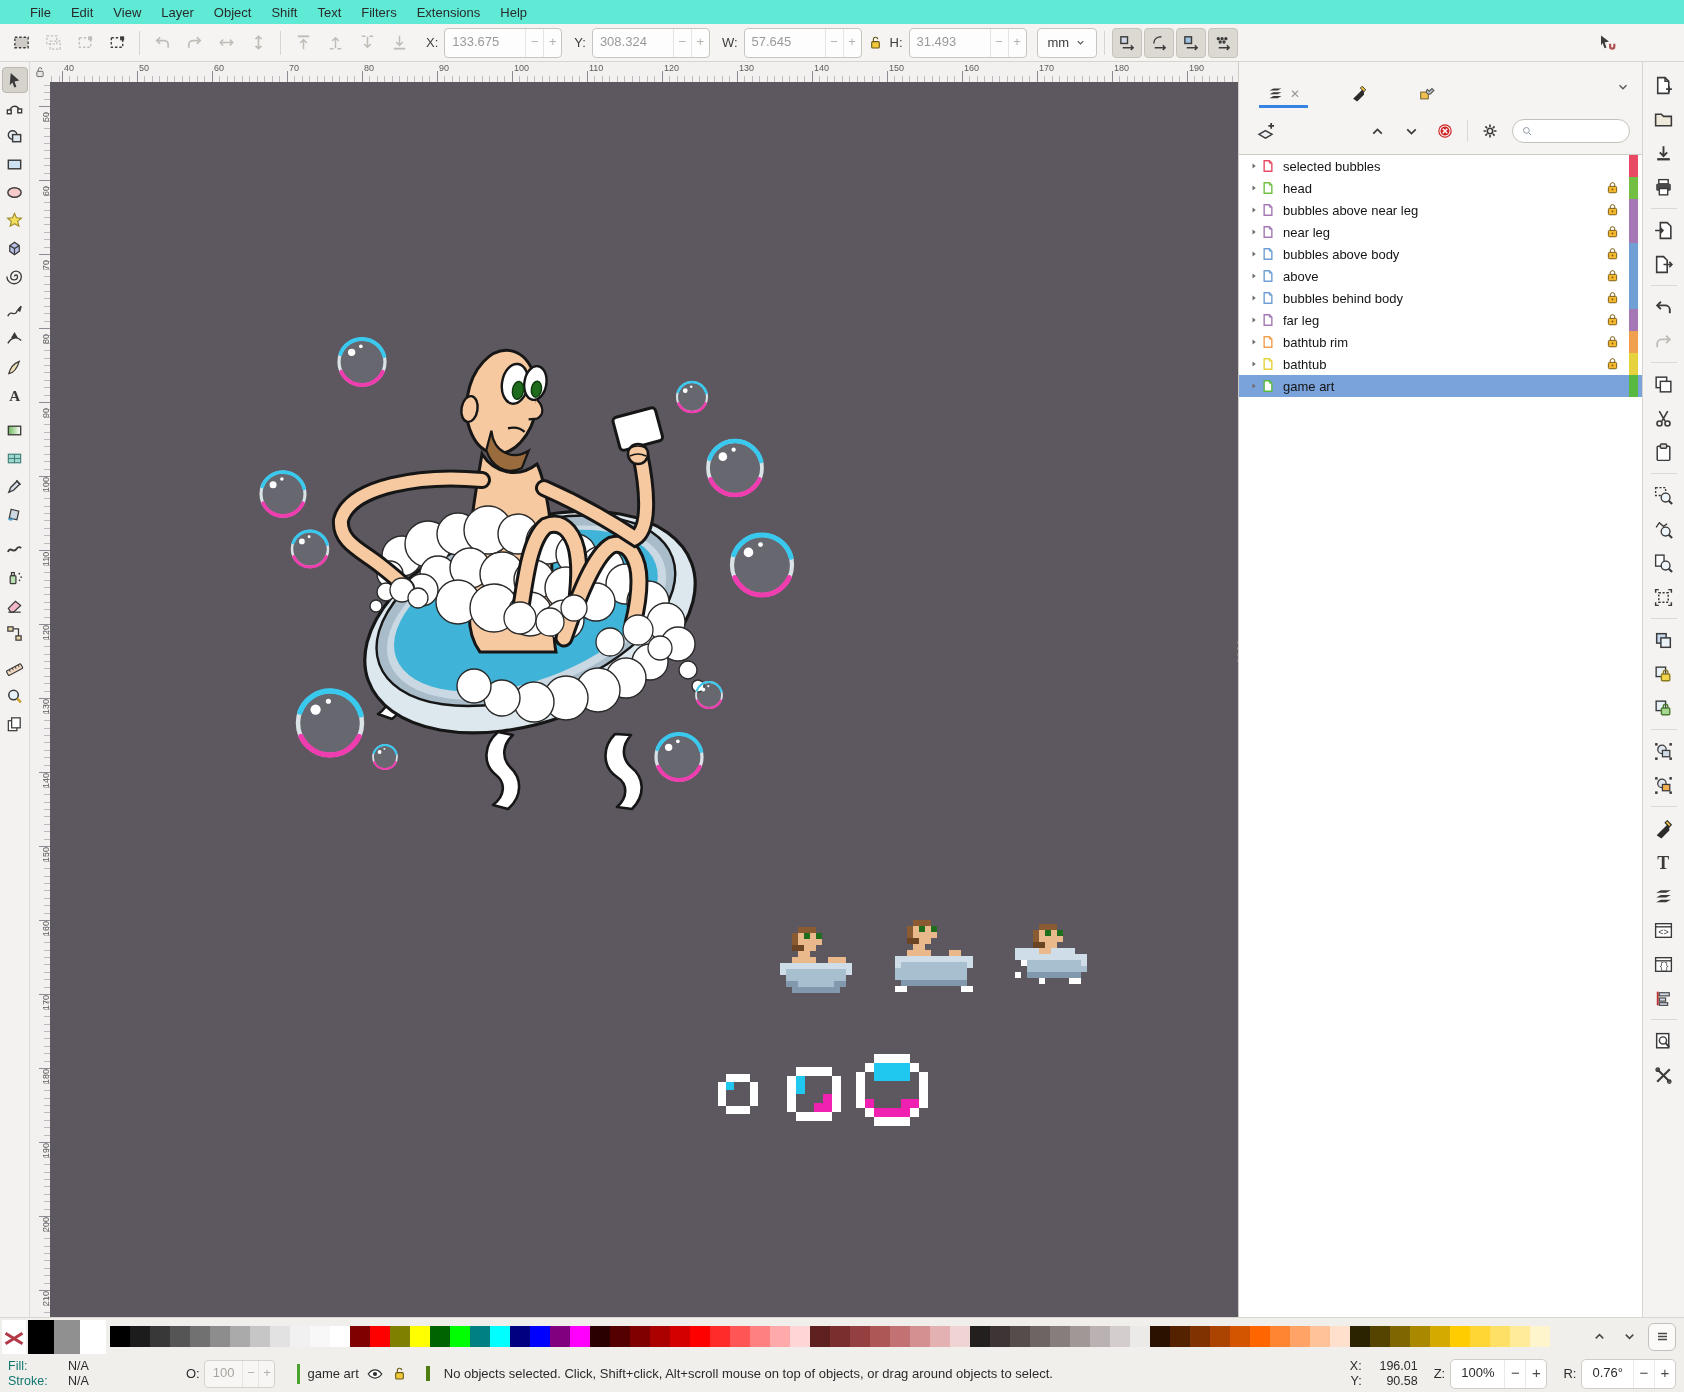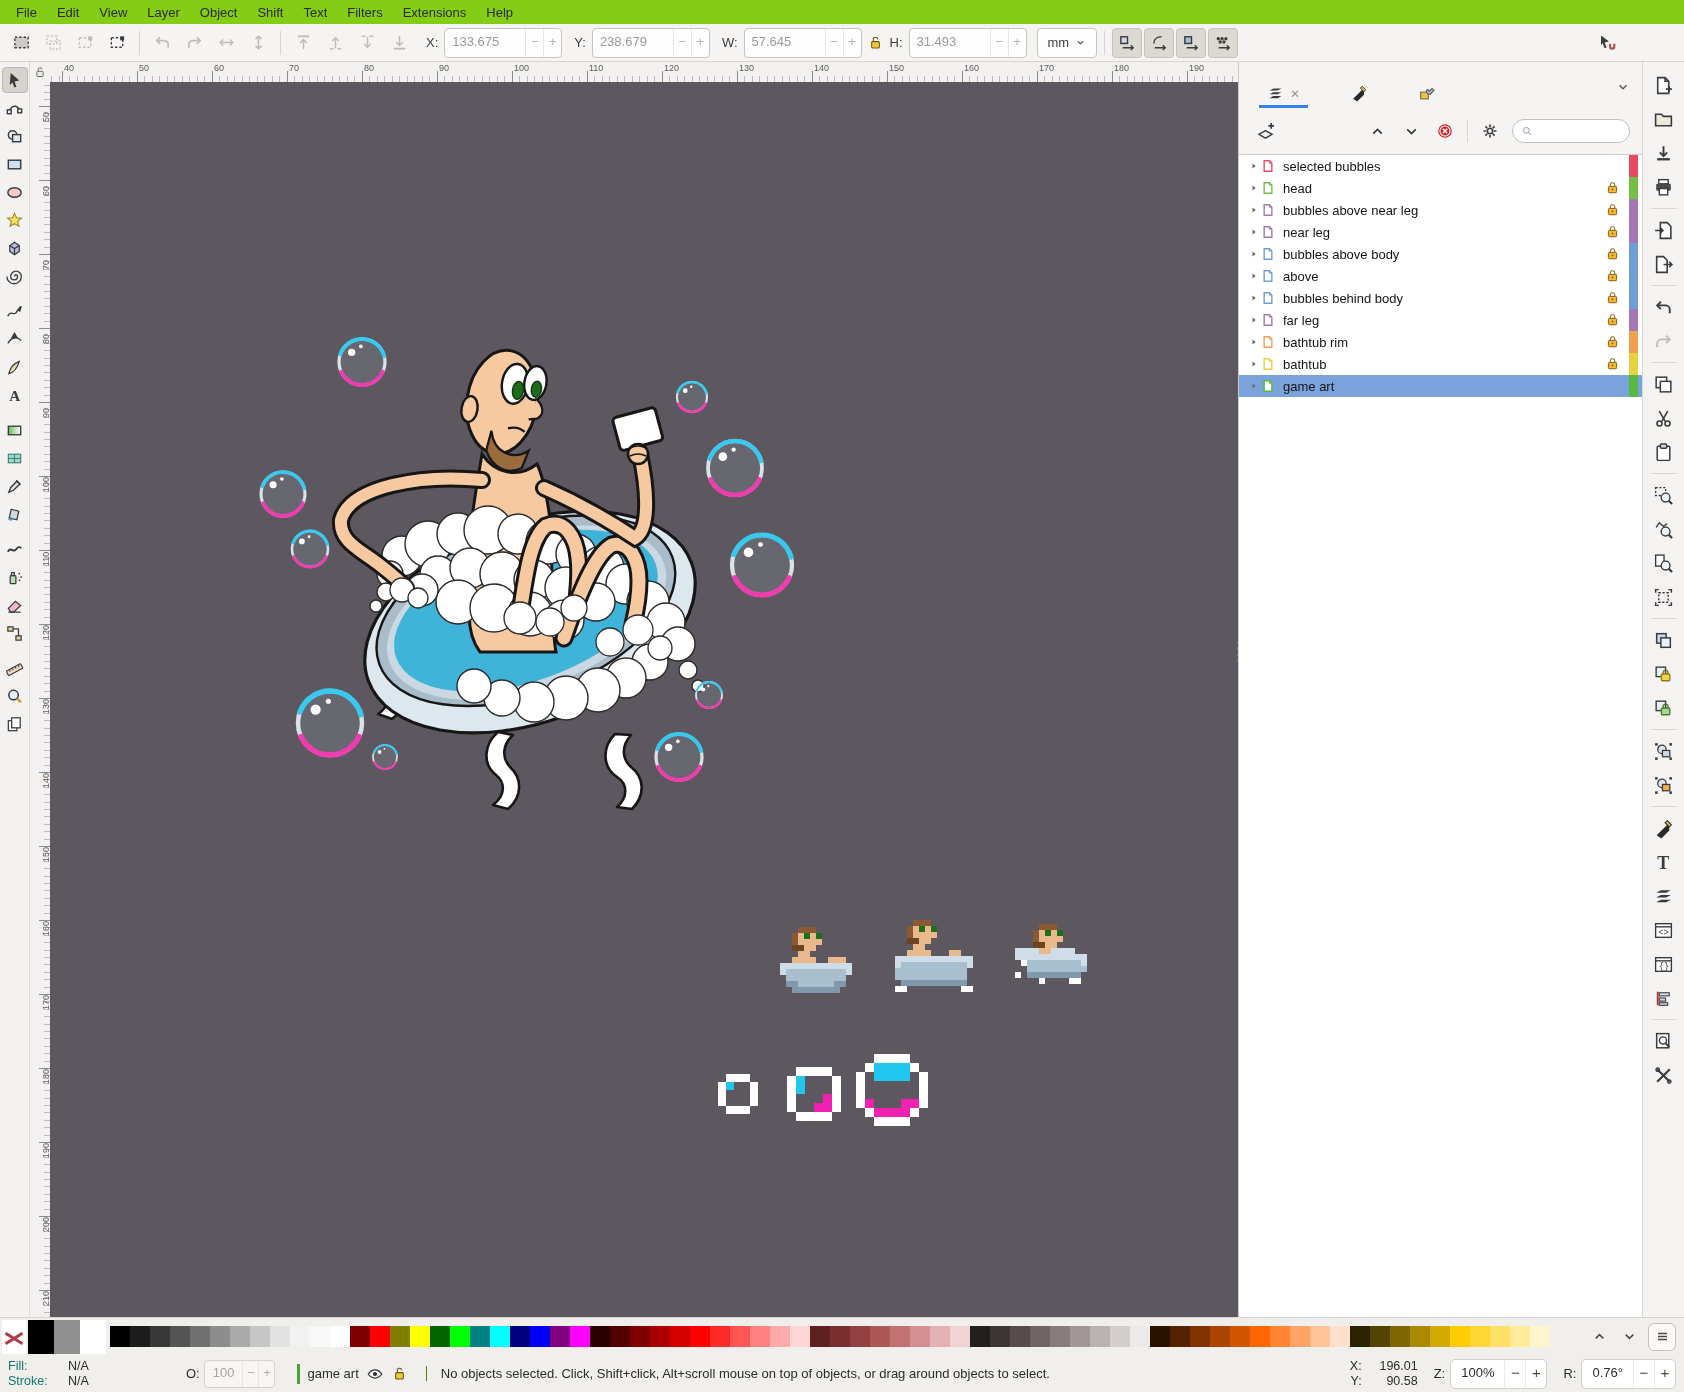--- a/index.html
+++ b/index.html
@@ -2,21 +2,21 @@
 <html><head>
 <meta charset="utf-8">
 <style>
   html,body{margin:0;padding:0;background:#888;}
   #app{position:relative;width:1684px;height:1392px;background:#f6f4f2;
        font-family:"Liberation Sans",sans-serif;font-size:13px;color:#2b2b2b;
        overflow:hidden;user-select:none;}
   .ic{display:block;}
   
   #menubar{position:absolute;left:0;top:0;width:100%;height:24px;display:flex;align-items:center;
-           padding-left:6px;box-sizing:border-box;background:#84cc16;}
+           padding-left:20px;box-sizing:border-box;background:#5eead4;}
   .menu-item{padding:3px 10px;cursor:default;}
   
   #toolbar{position:absolute;left:0;top:24px;width:100%;height:38px;display:flex;align-items:center;
            gap:2px;padding:0 6px;box-sizing:border-box;background:#f6f4f2;border-bottom:1px solid #d8d5d0;}
   .tbtn{width:30px;height:30px;display:flex;align-items:center;justify-content:center;border-radius:4px;color:#3c3c3c;}
   .tbtn.dis{color:#c0bdb8;}
   .tbtn.pressed{background:#dcd8d2;border:1px solid #c6c2bb;box-sizing:border-box;}
   .tsep{width:1px;height:24px;background:#d8d5d0;margin:0 5px;}
   .fieldlab{margin:0 4px 0 10px;color:#3c3c3c;}
   .field{display:flex;height:28px;background:#fdfdfd;border:1px solid #c8c5c0;border-radius:4px;overflow:hidden;}
@@ -93,21 +93,21 @@
              display:flex;align-items:center;box-sizing:border-box;padding:0 8px;gap:8px;}
   #fs-block{display:grid;grid-template-columns:52px 70px;font-size:12.5px;line-height:15px;column-gap:8px;}
   #fs-block .l{text-align:left;color:#0f766e;}
   #fs-block .v{color:#2b2b2b;}
   #opacity{display:flex;align-items:center;gap:4px;margin-left:40px;}
   .obox{display:flex;height:26px;background:#f7f6f4;border:1px solid #d5d2cc;border-radius:4px;overflow:hidden;}
   .obox .val{padding:0 8px;line-height:24px;color:#a8a5a0;}
   .obox .sbtn{width:15px;text-align:center;line-height:24px;color:#b4b1ac;border-left:1px solid #e7e5e1;}
   #layer-indicator{display:flex;align-items:center;gap:7px;margin-left:14px;}
   #layer-indicator .bar{width:3px;height:20px;background:#49a32d;}
-  #status-msg{flex:1;margin-left:10px;border-left:1px solid #4d7c0f;padding-left:14px;color:#2b2b2b;
+  #status-msg{flex:1;margin-left:10px;border-left:4px solid #4d7c0f;padding-left:14px;color:#2b2b2b;
               white-space:nowrap;overflow:hidden;text-overflow:ellipsis;}
   #coords{display:grid;grid-template-columns:18px 52px;font-size:12.5px;line-height:15px;column-gap:4px;text-align:right;color:#2b2b2b;}
   .zr{display:flex;align-items:center;gap:5px;margin-left:8px;}
   .zrbox{display:flex;height:28px;background:#fff;border:1px solid #d0cdc8;border-radius:5px;overflow:hidden;}
   .zrbox .val{padding:0 10px;line-height:26px;color:#2b2b2b;}
   .zrbox .sbtn{width:20px;text-align:center;line-height:26px;color:#4a4843;font-size:15px;border-left:1px solid #eceae6;}
 </style>
 </head>
 <body>
 
@@ -656,21 +656,21 @@
         </svg>
       </div>
     <span class="fieldlab">X:</span>
     <div class="field">
         <span class="val">133.675</span>
         <span class="sbtn">−</span>
         <span class="sbtn">+</span>
       </div>
     <span class="fieldlab">Y:</span>
     <div class="field">
-        <span class="val">238.679</span>
+        <span class="val">308.324</span>
         <span class="sbtn">−</span>
         <span class="sbtn">+</span>
       </div>
     <span class="fieldlab">W:</span>
     <div class="field">
         <span class="val">57.645</span>
         <span class="sbtn">−</span>
         <span class="sbtn">+</span>
       </div>
     <div class="tbtn" style="width:24px">

